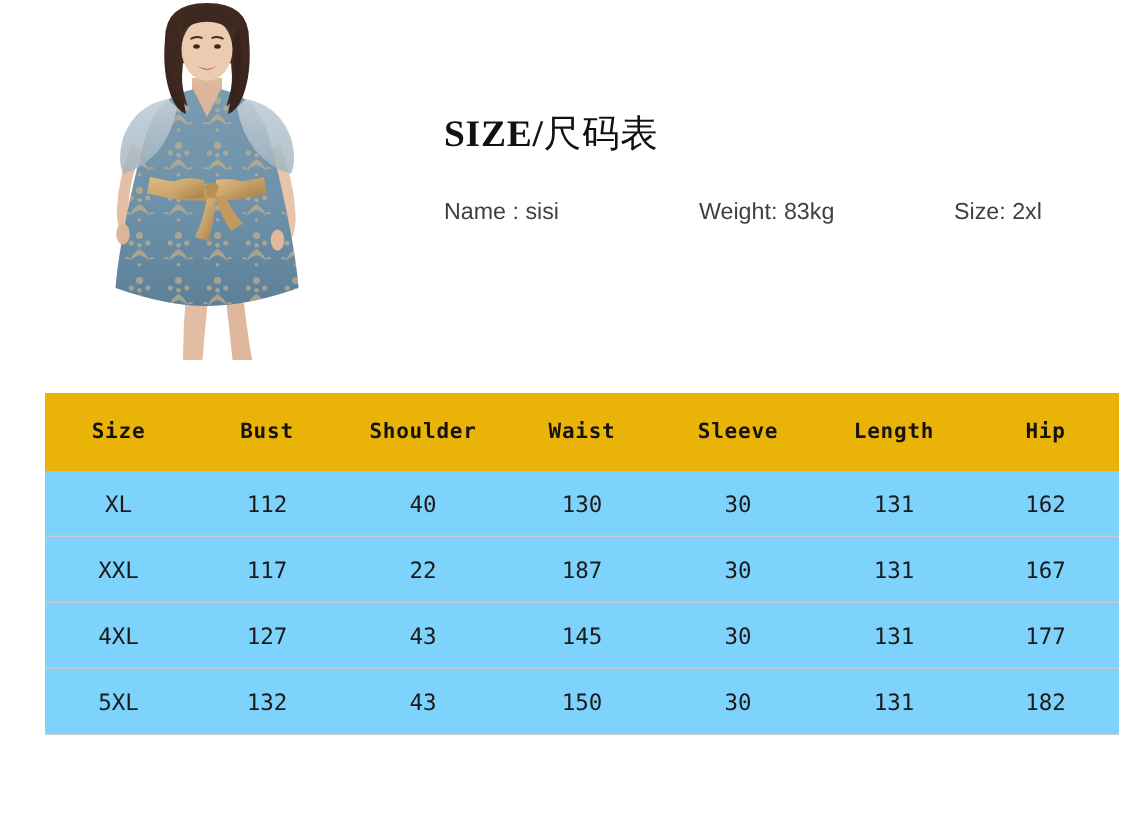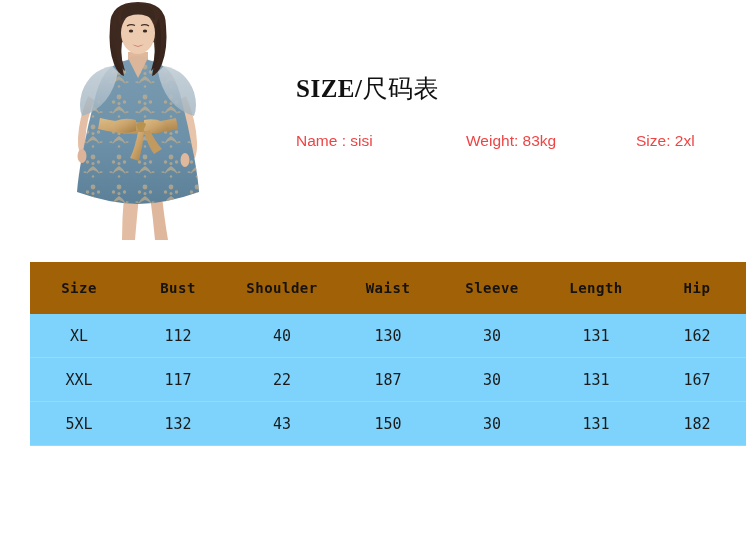--- a/index.html
+++ b/index.html
@@ -54,21 +54,21 @@
     margin: 0;
     white-space: nowrap;
   }
   #size-title .cjk {
     font-family: "DejaVu Sans", sans-serif;
     font-weight: normal;
   }
   #meta-lines {
     margin-top: 27px;
     font-size: 15.5px;
-    color: #ef4444;
+    color: #404040;
     line-height: 26px;
   }
   .meta-row {
     position: relative;
     height: 26px;
     white-space: nowrap;
   }
   .meta-item { position: absolute; top: 0; }
   .meta-name   { left: 0px; }
   .meta-weight { left: 170px; }
@@ -84,21 +84,21 @@
     border-collapse: collapse;
     table-layout: fixed;
   }
   #size-table th, #size-table td {
     text-align: center;
     font-family: "DejaVu Sans Mono", "Liberation Mono", monospace;
     padding: 0;
     border: 0;
   }
   #size-table thead tr {
-    background: #a16207;
+    background: #eab308;
   }
   #size-table th {
     height: 52px;
     font-size: 14px;
     font-weight: bold;
     color: #16120f;
     letter-spacing: 0.5px;
   }
   #size-table tbody td {
     height: 43px;
@@ -282,20 +282,29 @@
     <tr>
       <td>XXL</td>
       <td>117</td>
       <td>22</td>
       <td>187</td>
       <td>30</td>
       <td>131</td>
       <td>167</td>
     </tr>
     <tr>
+      <td>4XL</td>
+      <td>127</td>
+      <td>43</td>
+      <td>145</td>
+      <td>30</td>
+      <td>131</td>
+      <td>177</td>
+    </tr>
+    <tr>
       <td>5XL</td>
       <td>132</td>
       <td>43</td>
       <td>150</td>
       <td>30</td>
       <td>131</td>
       <td>182</td>
     </tr>
   </tbody>
 </table>

